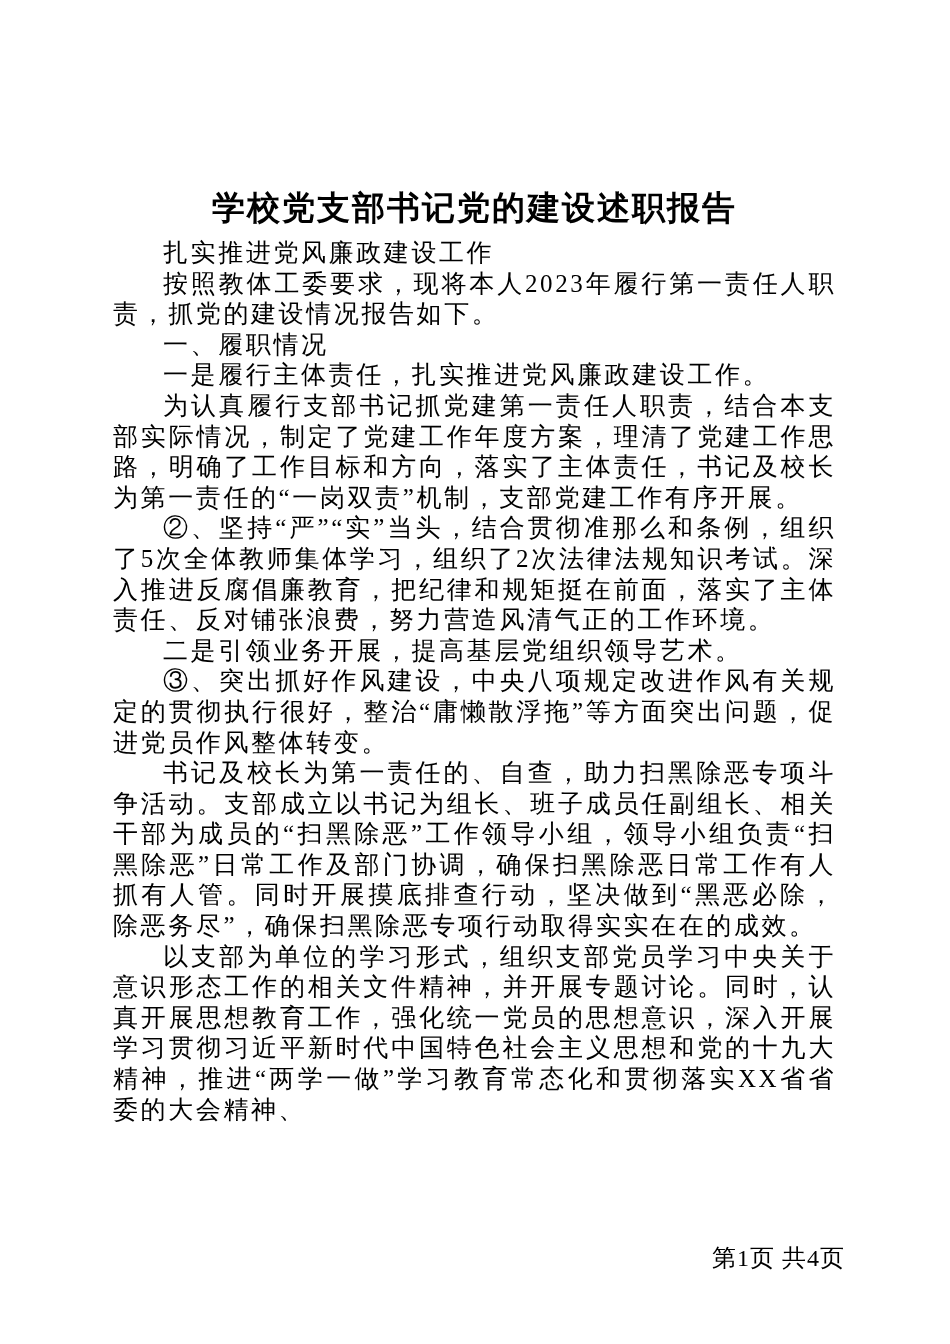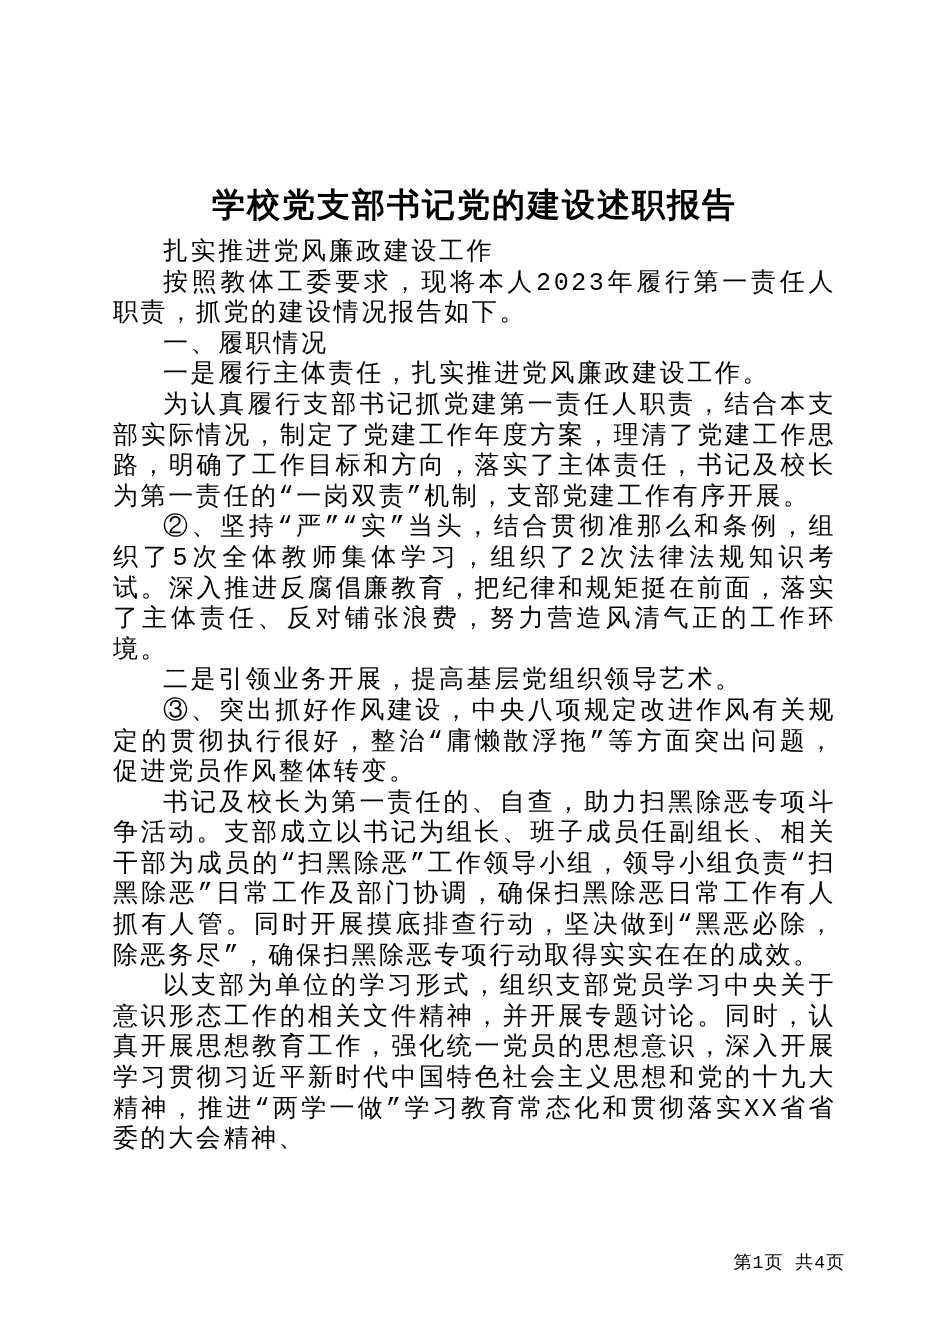--- a/index.html
+++ b/index.html
@@ -13,21 +13,20 @@
     color: #000000;
     position: relative;
   }
   .page {
     position: relative;
     width: 942px;
     height: 1344px;
     padding: 186px 106px 0 113px;
     overflow: hidden;
     background: #ffffff;
-    font-family: Liberation Mono, monospace;
   }
   .doc-title {
     font-size: 33px;
     font-weight: 700;
     text-align: center;
     letter-spacing: 2px;
     line-height: 44px;
     margin-bottom: 8px;
     white-space: nowrap;
   }
@@ -36,21 +35,21 @@
     line-height: 30.6px;
     letter-spacing: 2.6px;
     text-indent: 2em;
     text-align: justify;
     word-break: break-all;
   }
   .page-footer {
     position: absolute;
     right: 97px;
     bottom: 70px;
-    font-size: 18px;
+    font-size: 24px;
     letter-spacing: 1px;
     color: #000000;
     white-space: nowrap;
   }
 </style>
 </head>
 <body>
 
 <div class="page">
 

